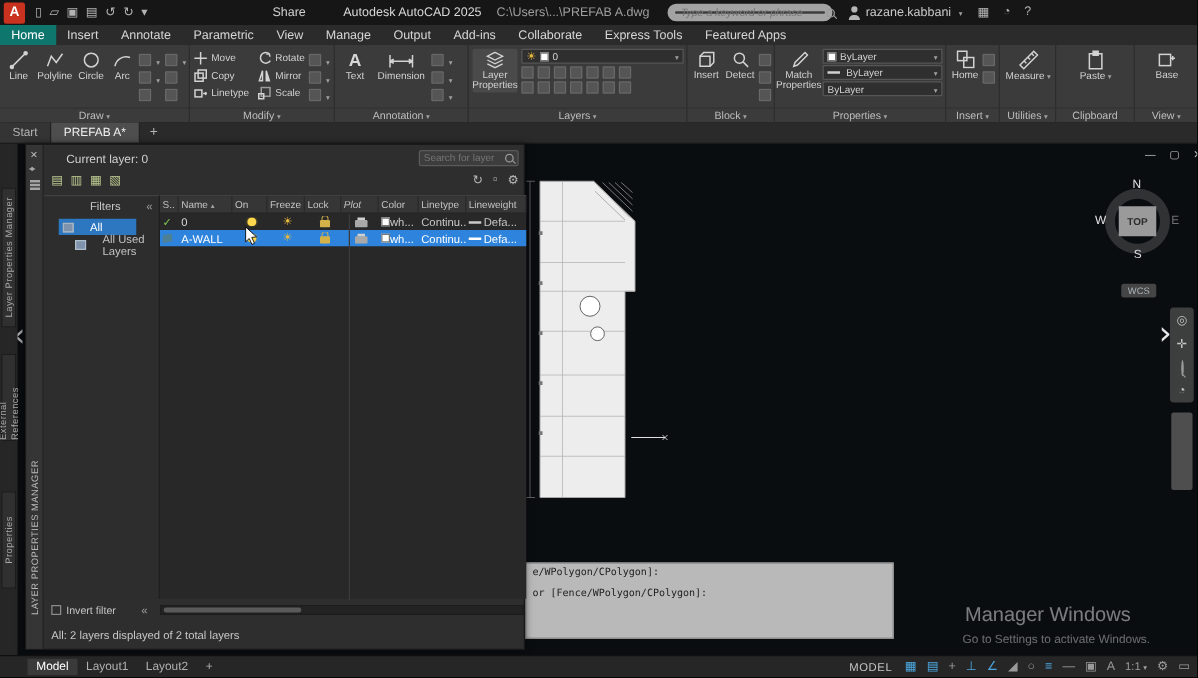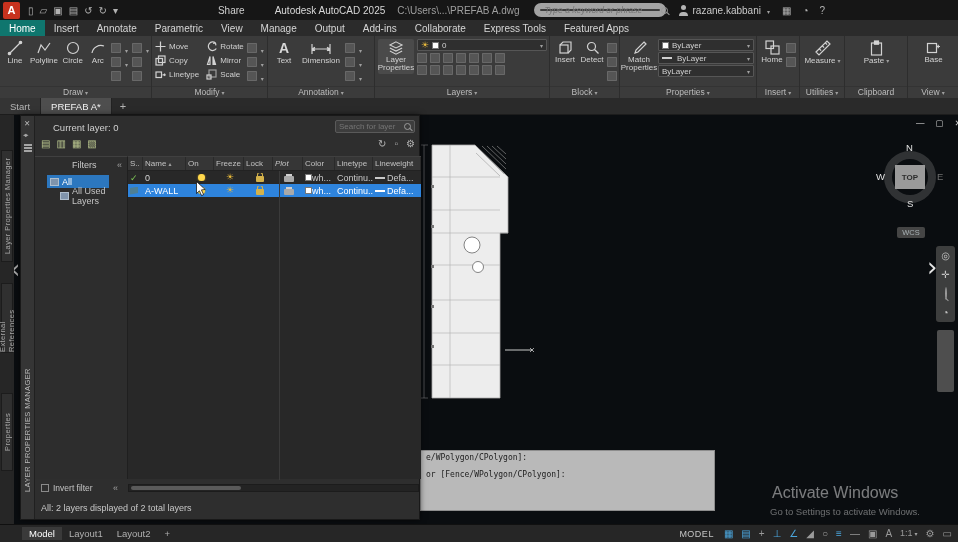--- a/index.html
+++ b/index.html
@@ -105,21 +105,21 @@
   #psearch input{flex:1;min-width:0;background:transparent;border:none;outline:none;color:#a3a3a3;
                  font-size:8px;font-family:"Liberation Sans",sans-serif;}
   #ptools{position:absolute;left:6px;top:22px;display:flex;gap:6px;font-size:10px;color:#b9c99a;}
   #ptools span{color:#bac68f;}
   #ptools-r{position:absolute;right:6px;top:22px;display:flex;gap:8px;font-size:10px;color:#b5b5b5;}
   #filters{position:absolute;left:0;top:40px;width:93px;height:323px;background:#2d2d2d;
            border-top:1px solid #404040;border-right:1px solid #1f1f1f;}
   #fhead{position:absolute;left:6px;top:3px;color:#c8c8c8;margin-left:31px;}
   .collapse{color:#9f9f9f;font-size:9px;}
   #fcol{position:absolute;right:5px;top:3px;}
-  .trow{position:absolute;display:flex;align-items:center;gap:3px;height:13px;padding:0 3px;}
+  .trow{position:absolute;display:flex;align-items:center;gap:13px;height:13px;padding:0 3px;}
   .tico{width:9px;height:8px;background:#7f94ac;box-shadow:inset 0 0 0 1px #aebecd;flex:none;}
   #tree-all{left:12px;top:18px;background:#2c77bf;color:#fff;width:62px;}
   #tree-used{left:22px;top:32px;color:#c4c4c4;}
   #ltable{position:absolute;left:93px;top:40px;width:293px;height:323px;background:#282828;
           border-top:1px solid #404040;}
   #lhead{display:flex;height:14px;background:#363636;border-bottom:1px solid #222;}
   #lhead div{font-size:8px;color:#c2c2c2;padding:2px 0 0 2px;border-right:1px solid #2a2a2a;
              overflow:hidden;white-space:nowrap;}
   .lrow{display:flex;height:13px;align-items:center;}
   .lrow div{overflow:hidden;white-space:nowrap;display:flex;align-items:center;padding-left:2px;}
@@ -589,21 +589,21 @@
   <div id="sidegrip" class="abs"></div>
 
   <div class="abs bigchev" style="left:10px;top:256px;color:#a9a9a9">‹</div>
   <div class="abs bigchev" style="left:927px;top:254px;color:#e6e6e6">›</div>
 
   <div id="cmdbox" class="abs">
     <div id="cmd1">e/WPolygon/CPolygon]:</div>
     <div id="cmd2">or [Fence/WPolygon/CPolygon]:</div>
   </div>
 
-  <div id="wm1" class="abs">Activate Windows</div>
+  <div id="wm1" class="abs">Manager Windows</div>
   <div id="wm2" class="abs">Go to Settings to activate Windows.</div>
 
   <div id="dock" class="abs">
     <div class="vtab" style="top:35px;height:112px">Layer Properties Manager</div>
     <div class="vtab" style="top:168px;height:70px">External References</div>
     <div class="vtab" style="top:278px;height:78px">Properties</div>
   </div>
 
   <div id="palette" class="abs">
     <div id="pstrip">

